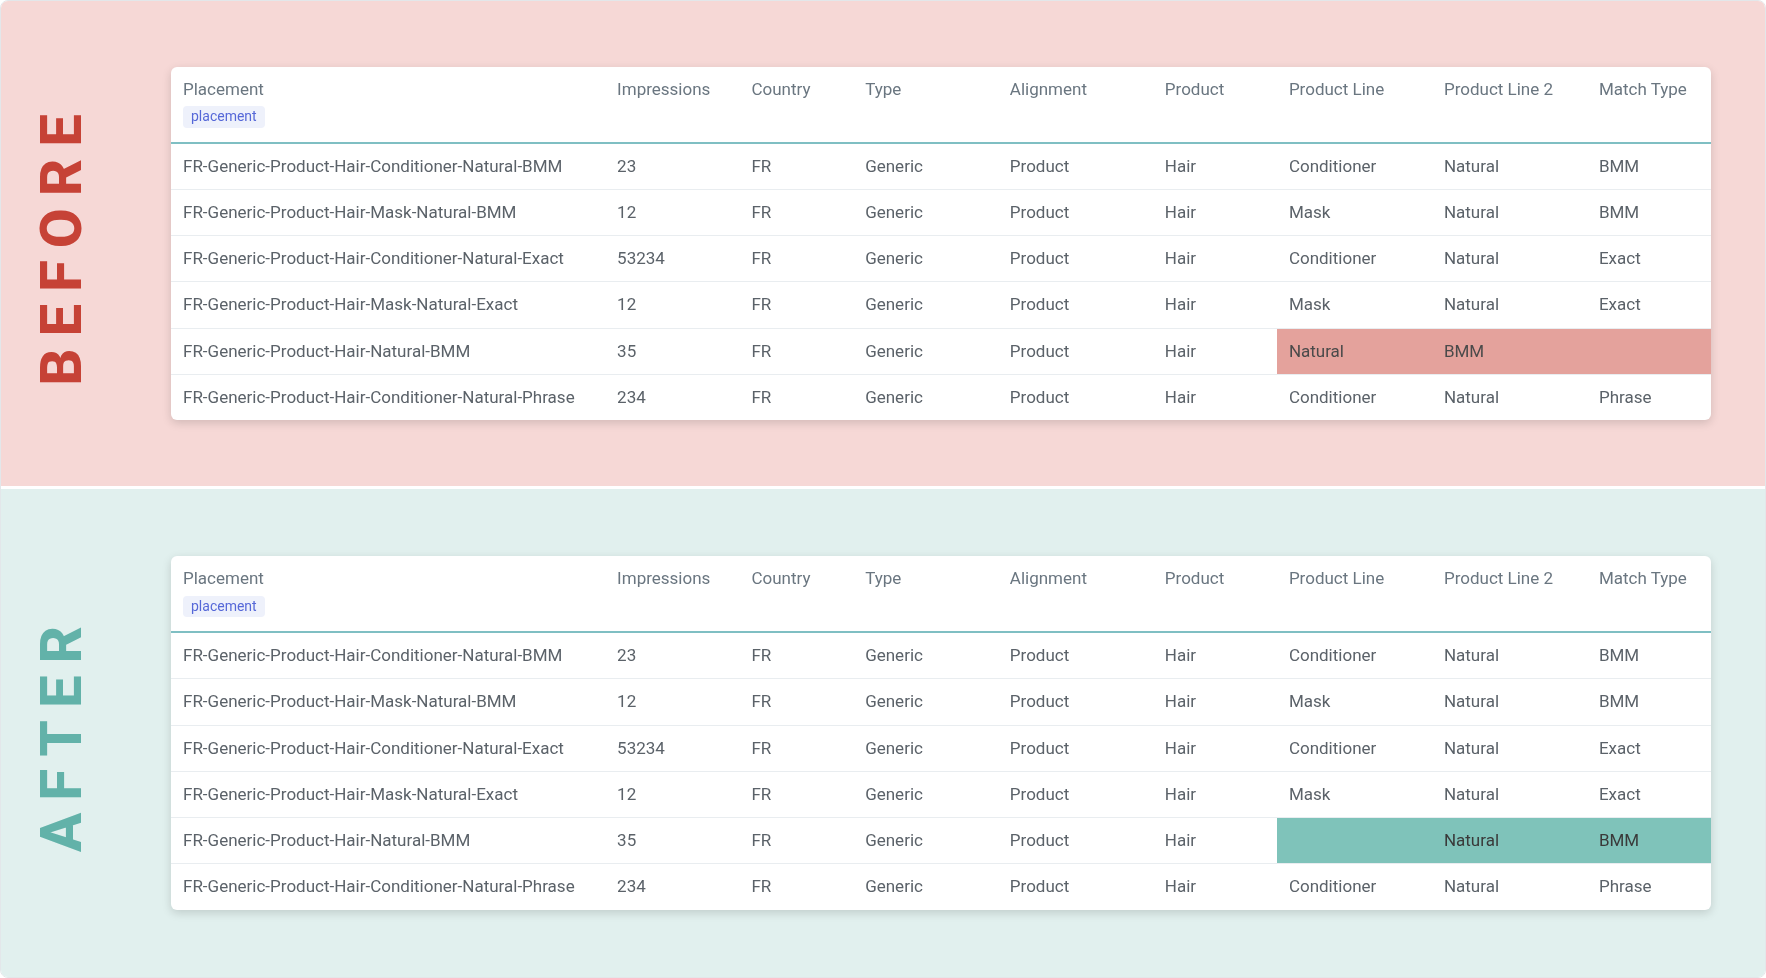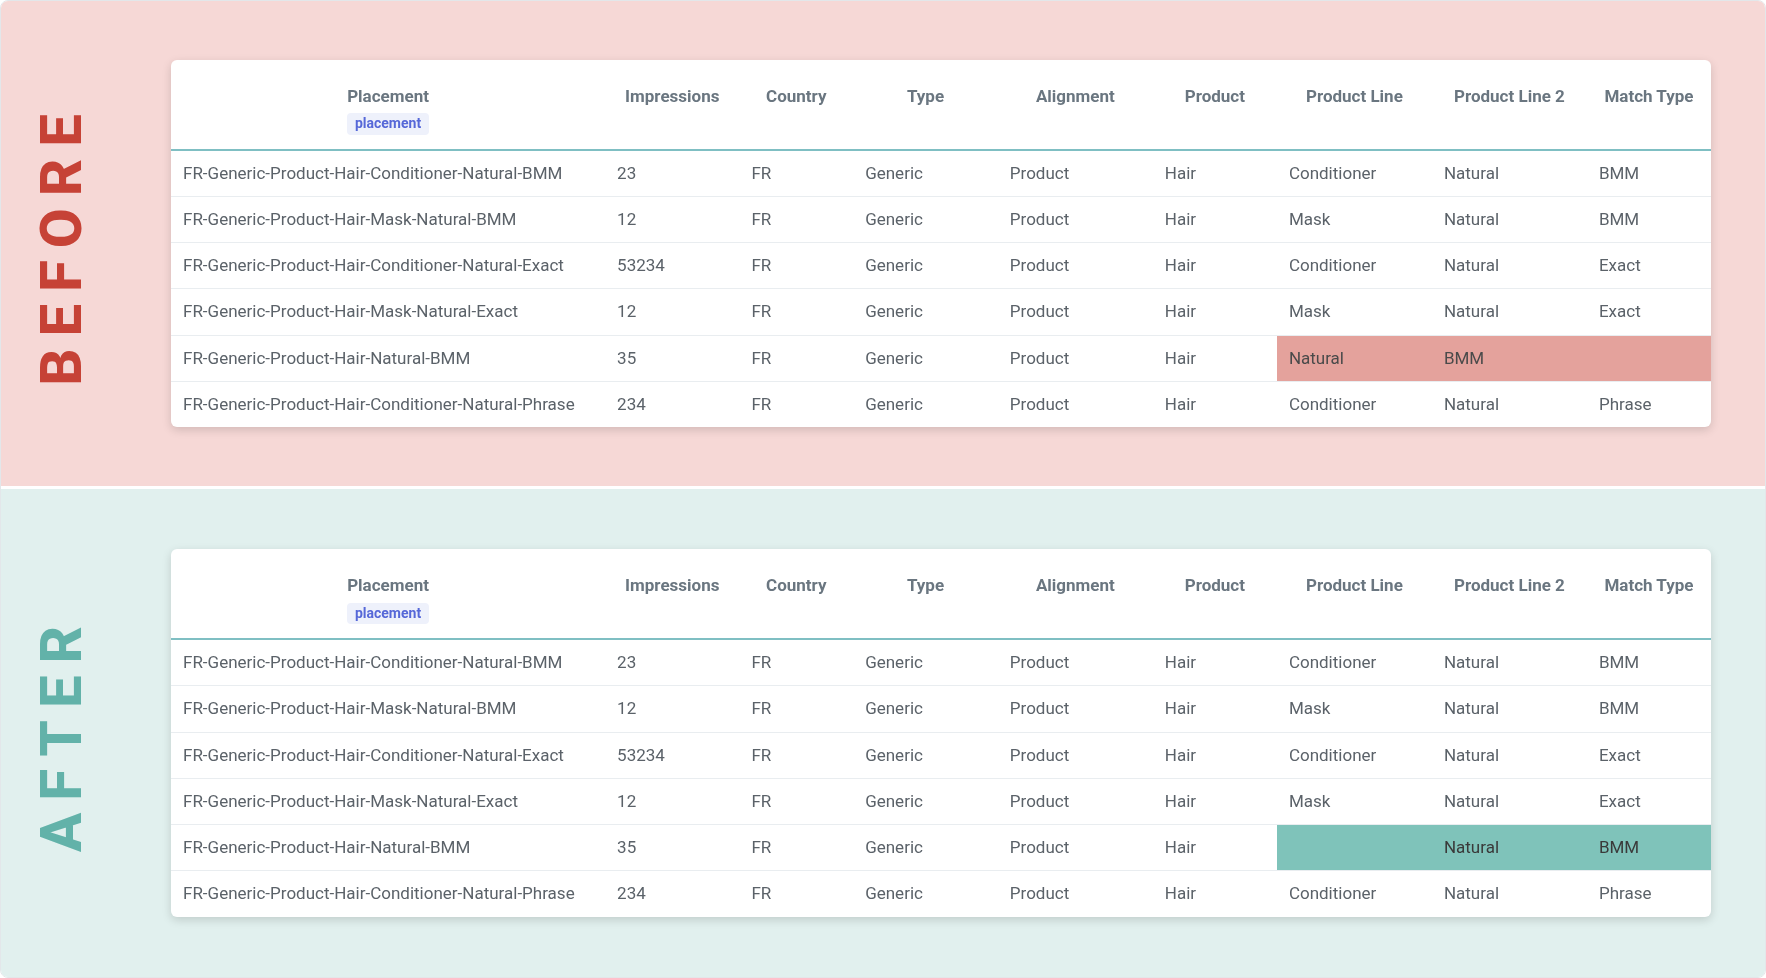--- a/index.html
+++ b/index.html
@@ -7,21 +7,21 @@
   .page { width:1766px; height:978px; display:flex; flex-direction:column; border:1px solid #e3e7ea; border-radius:8px; overflow:hidden; }
   .half { flex:1 1 50%; position:relative; display:flex; align-items:center; padding:30px 30px 30px 170px; }
   .half.before { background:#f6d8d6; border-bottom:3px solid #ffffff; }
   .half.after  { background:#e1f0ee; }
   .side-label { position:absolute; left:60px; top:50%; transform:translate(-50%,-50%) rotate(-90deg); transform-origin:center center;
                 font-weight:800; font-size:58px; letter-spacing:12px; white-space:nowrap; }
   .before .side-label { color:#c64236; }
   .after  .side-label { color:#62b2a9; }
   .card { background:#fff; width:1540px; border-radius:6px; box-shadow:0 3px 10px rgba(0,0,0,0.15); overflow:hidden; }
   table { width:100%; border-collapse:collapse; table-layout:fixed; }
-  thead th { text-align:center; font-weight:700; color:#6a7680; font-size:17px; padding:26px 12px 14px 12px; vertical-align:top; line-height:1.25; }
+  thead th { text-align:left; font-weight:400; color:#6a7680; font-size:17px; padding:12px 12px 14px 12px; vertical-align:top; line-height:1.25; }
   thead tr { border-bottom:2px solid #7fbfc3; }
   tbody td { color:#5b6269; font-size:17px; padding:12px 12px; border-bottom:1px solid #e9edf0; vertical-align:middle; line-height:1.25; overflow:hidden; white-space:nowrap; }
   tbody tr:last-child td { border-bottom:none;margin-left:29px; }
   .pill { display:inline-block; background:#eef1fb; color:#5668d8; font-size:14px; padding:2px 8px; border-radius:4px; margin-top:6px; }
   .hl-red  { background:#e4a29c; color:#4a4a4a; }
   .hl-teal { background:#7fc3ba; color:#3a3a3a; }
   col.c0{width:420px;} col.c1{width:130px;} col.c2{width:110px;} col.c3{width:140px;}
   col.c4{width:150px;} col.c5{width:120px;} col.c6{width:150px;} col.c7{width:150px;} col.c8{width:120px;}
 </style>
 </head>

